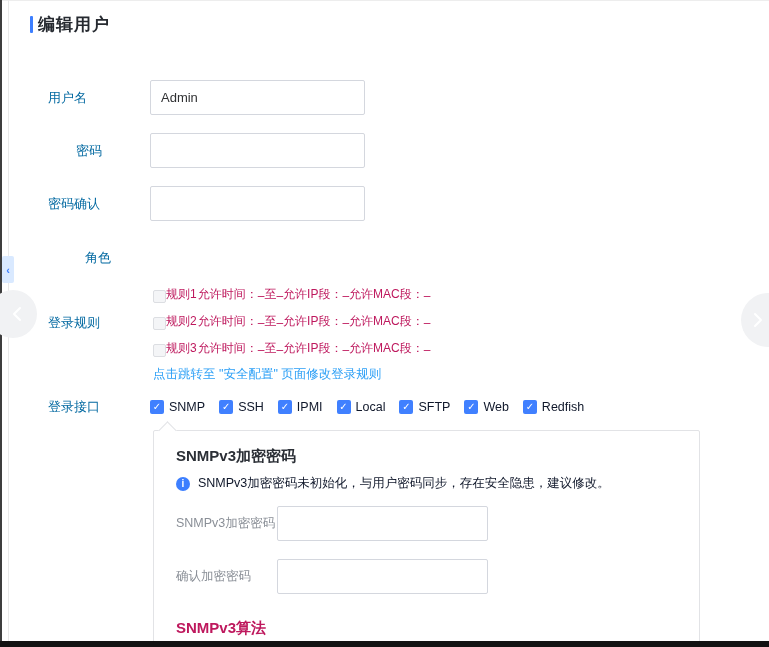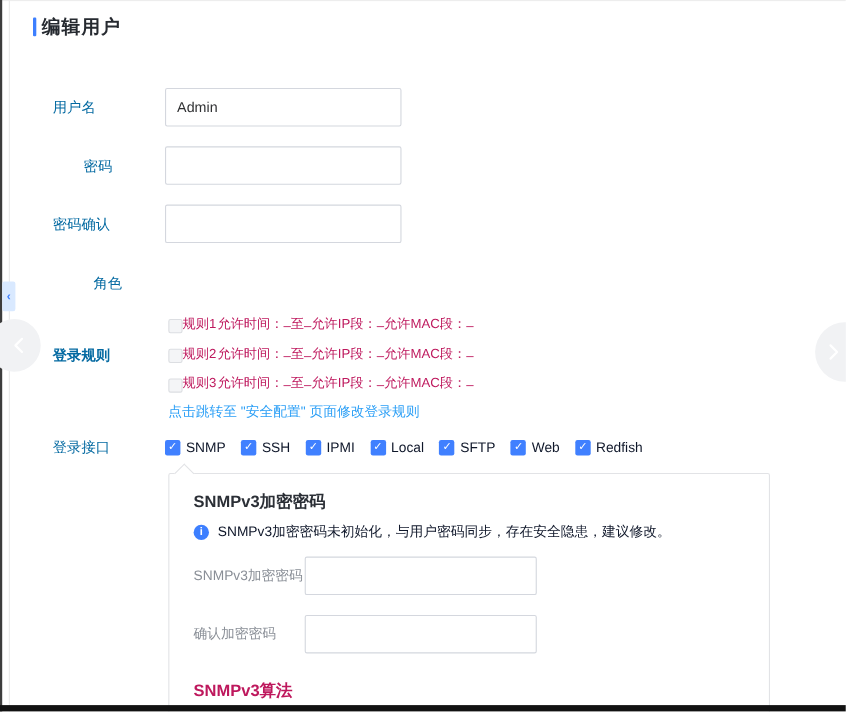--- a/index.html
+++ b/index.html
@@ -21,21 +21,21 @@
   .circle-right{position:absolute;left:741px;top:293px;width:54px;height:54px;border-radius:50%;
     background:#f1f2f4;z-index:30;display:flex;align-items:center;padding-left:12px;box-sizing:border-box;}
 
   
   .accent-bar{position:absolute;left:30px;top:16px;width:3px;height:17px;background:#3d7fff;border-radius:1px;}
   .page-title{position:absolute;left:38px;top:13px;font-size:17px;font-weight:bold;color:#262a30;letter-spacing:1px;}
 
   
   .flabel{position:absolute;left:48px;font-size:13px;color:#0369a1;line-height:14px;}
   .l-username{top:91px;} .l-password{top:144px;margin-left:28px;} .l-confirm{top:197px;}
-  .l-role{top:251px;margin-left:37px;} .l-rules{top:316px;font-weight:bold;} .l-iface{top:400px;text-align:right;}
+  .l-role{top:251px;margin-left:37px;} .l-rules{top:316px;} .l-iface{top:400px;text-align:right;}
 
   .tinput{position:absolute;left:150px;width:215px;height:35px;box-sizing:border-box;
     border:1px solid #d4d7de;border-radius:2px;background:#fff;font-size:13px;color:#303133;
     padding:16px 10px;outline:none;font-family:inherit;}
   .i-username{top:80px;} .i-password{top:133px;} .i-confirm{top:186px;}
 
   .select-box{position:absolute;left:150px;top:240px;width:215px;height:35px;box-sizing:border-box;
     border:1px solid #d4d7de;border-radius:2px;background:#fff;display:flex;align-items:center;
     padding:0 10px;cursor:pointer;}
   .select-value{font-size:13px;color:#303133;font-weight:500;}

